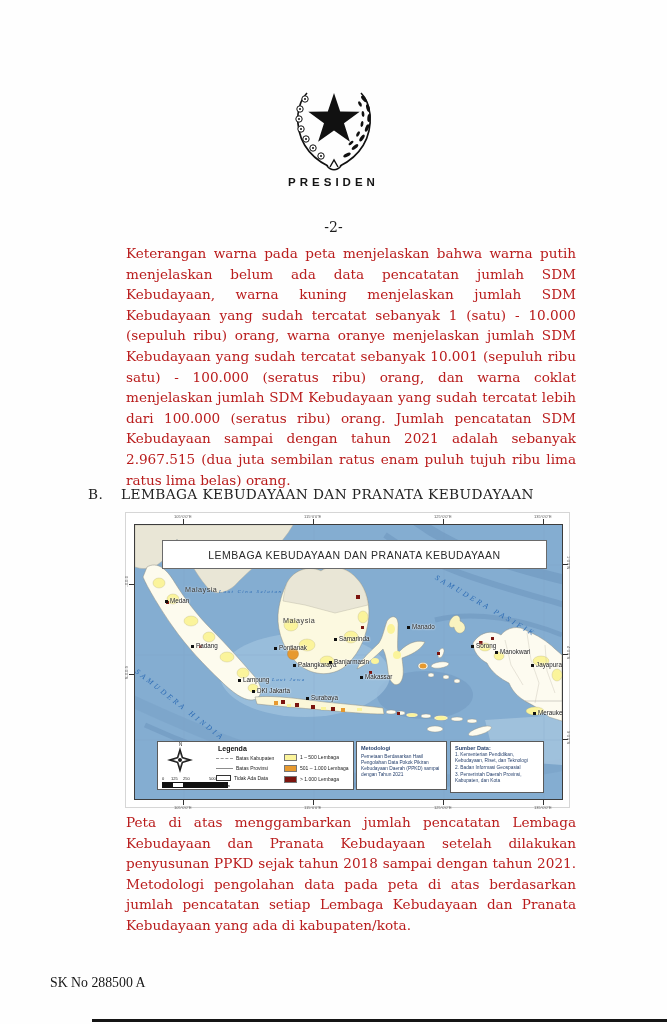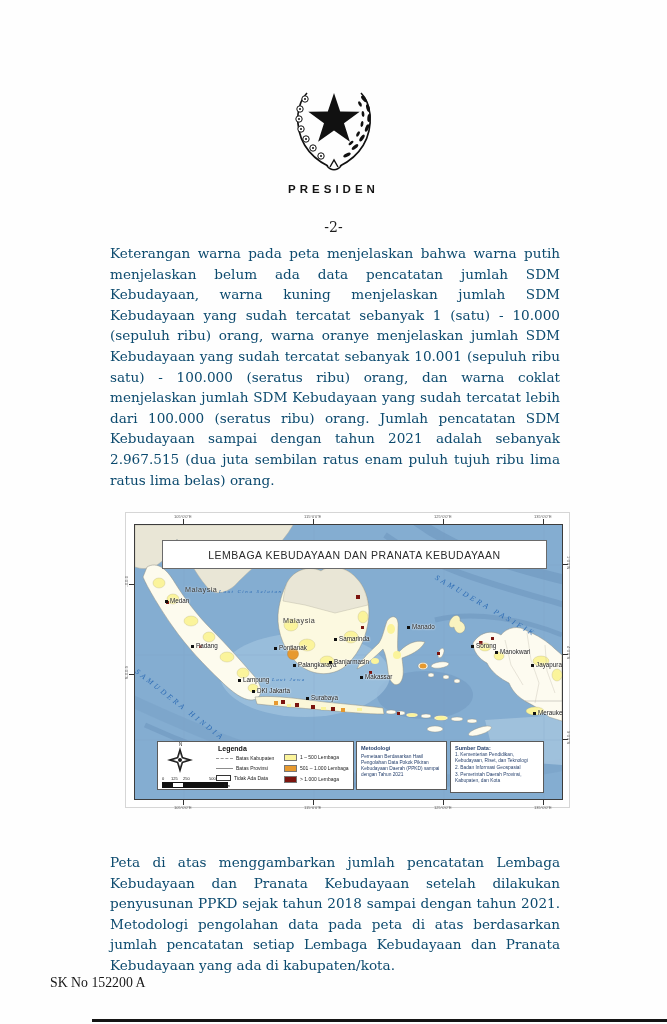--- a/index.html
+++ b/index.html
@@ -1,31 +1,31 @@
 <!DOCTYPE html>
 <html><head>
 <meta charset="utf-8">
 <style>
   html,body { margin:0; padding:0; background:#e8e8e8; }
   .page { position:relative; width:667px; height:1024px; background:#fefefdff; background:#fefefe;
           font-family:"DejaVu Serif", serif; color:#1d1d1d; overflow:hidden; margin:0 auto; }
 
   
   .emblem { position:absolute; top:82px; left:50%; transform:translateX(-50%); }
-  .letterhead { position:absolute; top:183px; left:0; width:100%; text-align:center;
+  .letterhead { position:absolute; top:176px; left:0; width:100%; text-align:center;
                 font-family:"Liberation Sans", sans-serif; font-weight:bold; color:#141414; }
   .letterhead .l1 { font-size:11.5px; letter-spacing:4px; }
   .letterhead .l2 { font-size:11.5px; letter-spacing:2.6px; margin-top:3px; }
   .pagenum { position:absolute; top:219px; left:0; width:100%; text-align:center; font-size:14px; }
 
   
-  .para { position:absolute; left:110px; width:450px; text-align:justify;
-          font-size:13.6px; line-height:20.6px; color:#0c4a6e; }
+  .para { position:absolute; left:126px; width:450px; text-align:justify;
+          font-size:13.6px; line-height:20.6px; color:#b91c1c; }
   .para1 { top:243px; }
-  .para2 { top:812px;margin-top:40px; }
+  .para2 { top:812px; }
   .section { position:absolute; top:486px; left:88px; font-size:13.7px; letter-spacing:.4px; color:#222; }
   .section .slabel { display:inline-block; width:33px; }
 
   
   .figure { position:absolute; left:125px; top:512px; width:445px; height:296px;
             background:#ffffff; border:1px solid #d6d6d6; box-sizing:border-box; }
   .mapframe { position:absolute; left:8px; top:11px; width:427px; height:274px;
               border:1px solid #3c3c3c; box-sizing:content-box; overflow:hidden; background:#84add1; }
   .mapframe svg.art { position:absolute; left:0; top:0; }
   .map-title { position:absolute; left:27px; top:15px; width:385px; height:29px; background:#fff;
@@ -132,20 +132,23 @@
   </div>
 
   <div class="letterhead">
     <div class="l1">PRESIDEN</div>
   </div>
 
   <div class="pagenum">-2-</div>
 
   <div class="para para1">Keterangan warna pada peta menjelaskan bahwa warna putih menjelaskan belum ada data pencatatan jumlah SDM Kebudayaan, warna kuning menjelaskan jumlah SDM Kebudayaan yang sudah tercatat sebanyak 1 (satu) - 10.000 (sepuluh ribu) orang, warna oranye menjelaskan jumlah SDM Kebudayaan yang sudah tercatat sebanyak 10.001 (sepuluh ribu satu) - 100.000 (seratus ribu) orang, dan warna coklat menjelaskan jumlah SDM Kebudayaan yang sudah tercatat lebih dari 100.000 (seratus ribu) orang. Jumlah pencatatan SDM Kebudayaan sampai dengan tahun 2021 adalah sebanyak 2.967.515 (dua juta sembilan ratus enam puluh tujuh ribu lima ratus lima belas) orang.</div>
 
+  <div class="section">
+    <span class="slabel">B.</span><span>LEMBAGA KEBUDAYAAN DAN PRANATA KEBUDAYAAN</span>
+  </div>
 
   <div class="figure">
 
     <div class="mapframe">
       <svg class="art" width="427" height="274" viewBox="0 0 427 274">
 
         <rect x="0" y="0" width="427" height="274" fill="#84add1"></rect>
 
         <g stroke="#6d95bd" fill="none" opacity="0.55">
           <path d="M280,-5 C320,25 370,40 430,55" stroke-width="10"></path>
@@ -385,15 +388,15 @@
         <div class="tick-label vert" style="left: 440px; top: 43px;">1°0'0"N</div>
         <div class="tick" style="left: 437px; top: 141px; width: 5px; height: 1px;"></div>
         <div class="tick-label vert" style="left: 440px; top: 133px;">4°0'0"S</div>
         <div class="tick" style="left: 437px; top: 226px; width: 5px; height: 1px;"></div>
         <div class="tick-label vert" style="left: 440px; top: 218px;">9°0'0"S</div>
       </div>
   </div>
 
   <div class="para para2">Peta di atas menggambarkan jumlah pencatatan Lembaga Kebudayaan dan Pranata Kebudayaan setelah dilakukan penyusunan PPKD sejak tahun 2018 sampai dengan tahun 2021. Metodologi pengolahan data pada peta di atas berdasarkan jumlah pencatatan setiap Lembaga Kebudayaan dan Pranata Kebudayaan yang ada di kabupaten/kota.</div>
 
-  <div class="sk">SK  No 152200 A</div>
+  <div class="sk">SK  No 288500 A</div>
   <div class="scan-line"></div>
 </div>
 
 </body></html>

